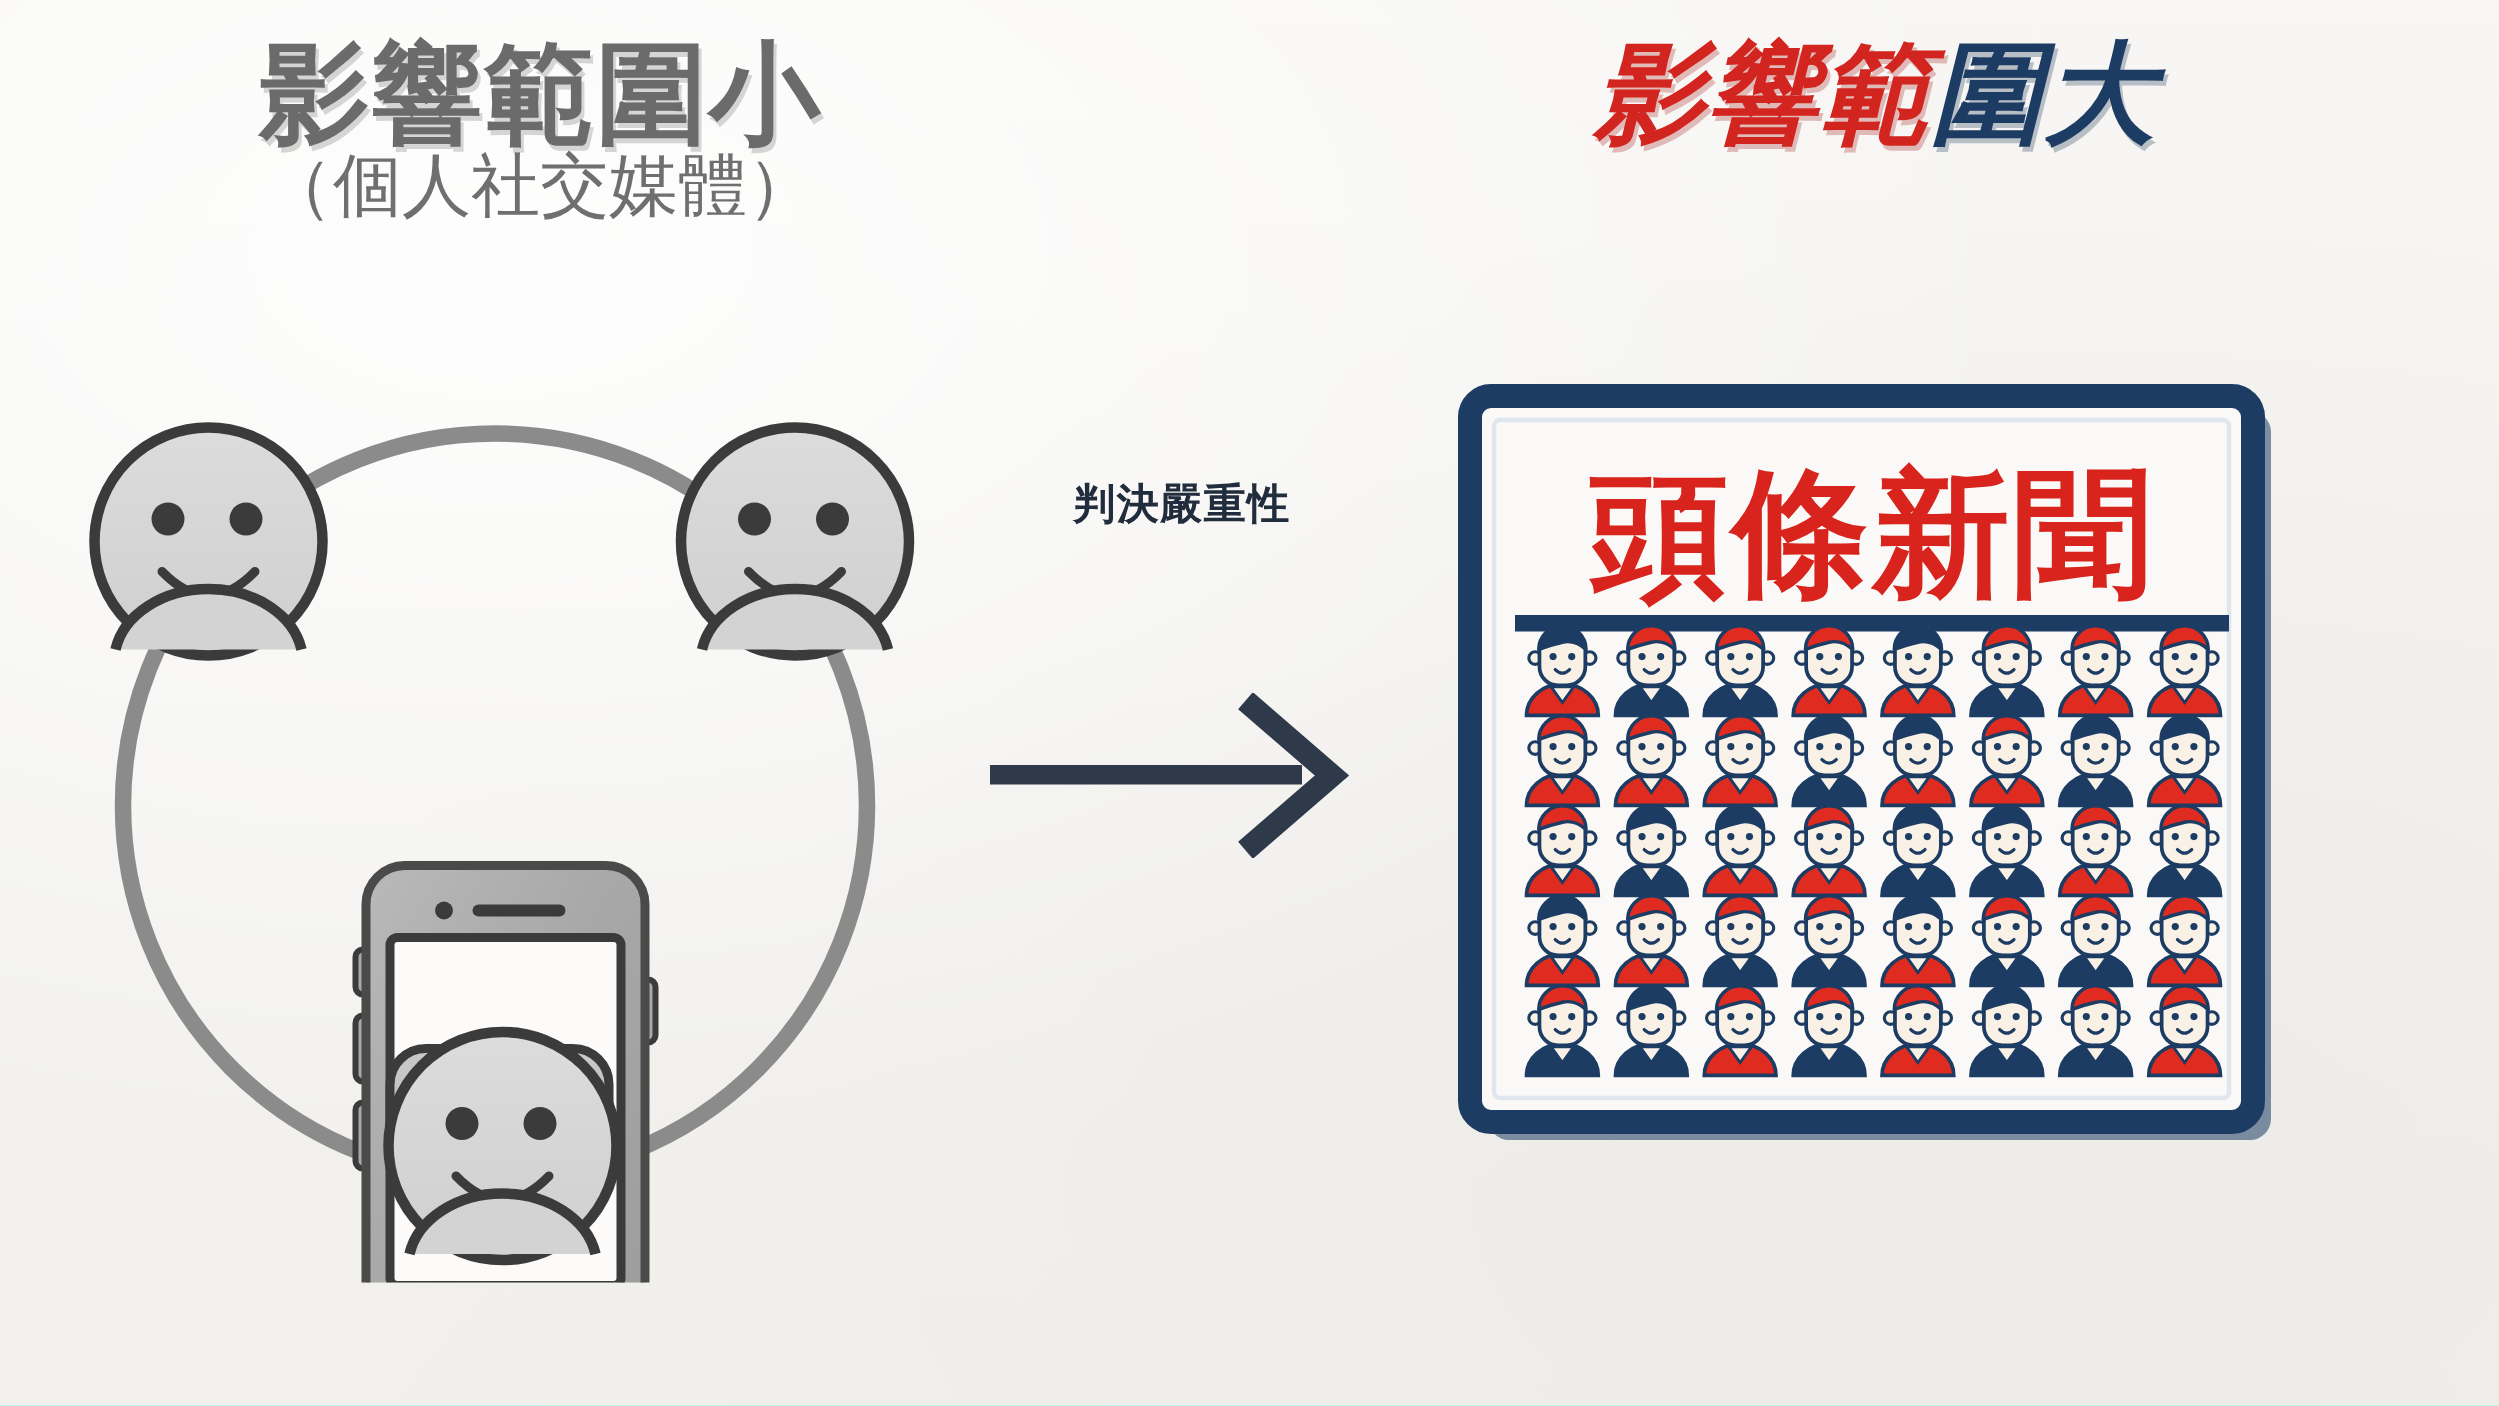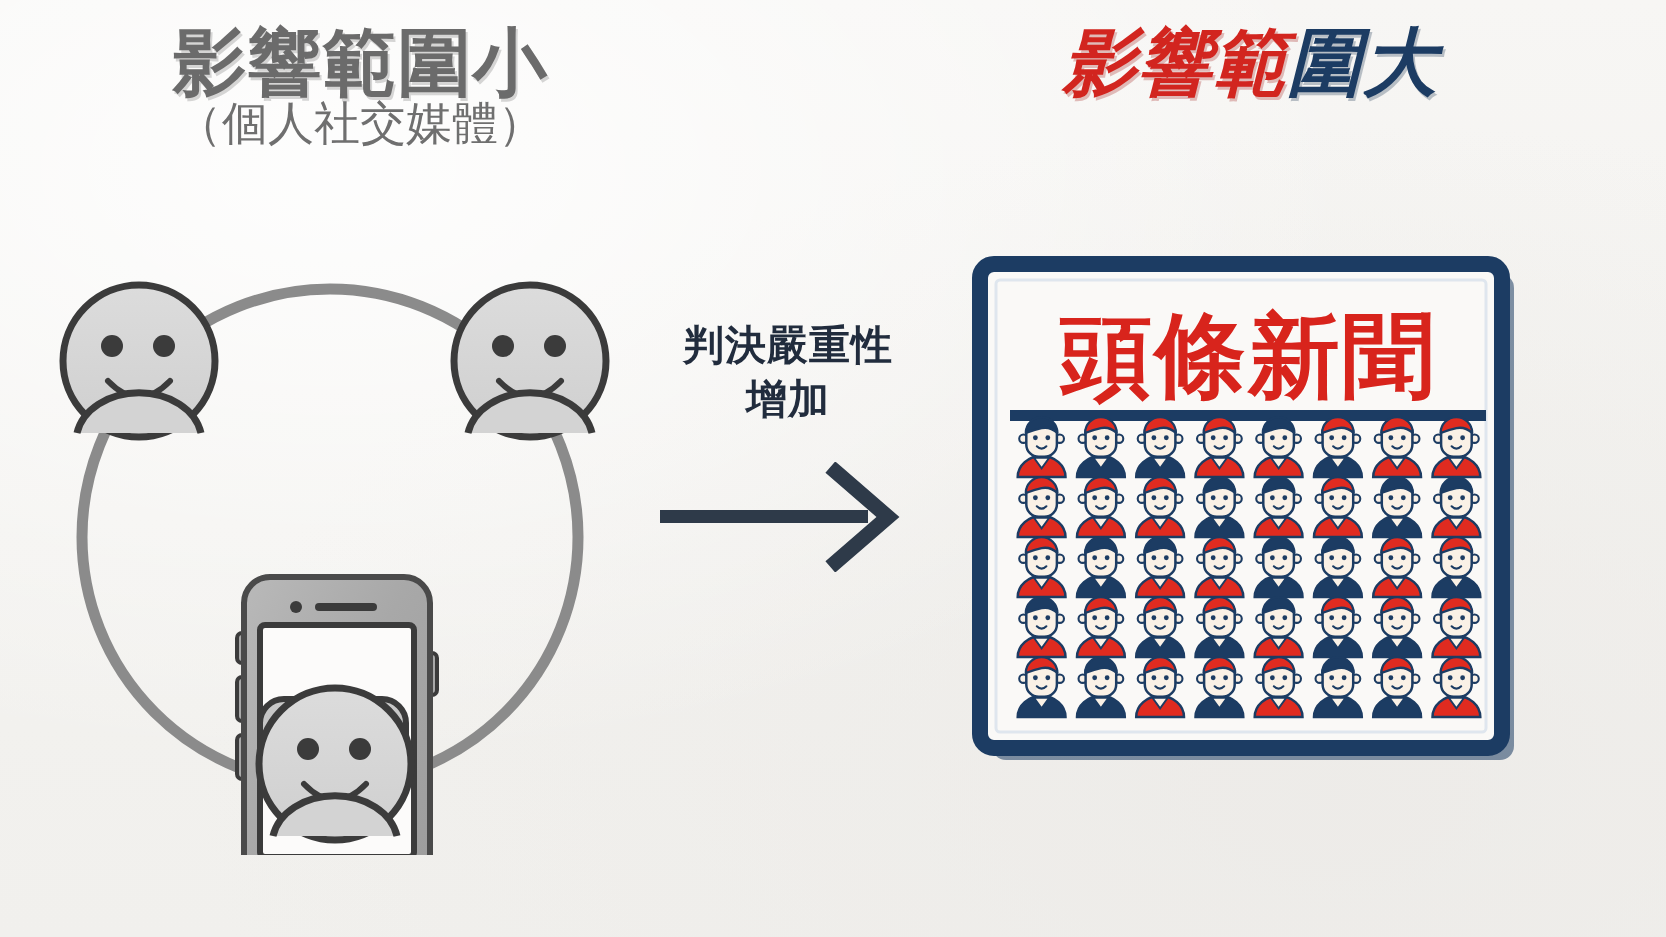--- a/index.html
+++ b/index.html
@@ -79,21 +79,21 @@
   #left-diagram svg { display: block; }
 
   
   #center-label {
     position: absolute;
     left: 648px;
     top: 318px;
     width: 280px;
     text-align: center;
     color: #212c3d;
-    font-size: 41px;
+    font-size: 28px;
     font-weight: 700;
     line-height: 1.32;
     letter-spacing: 1px;
   }
   #center-label .label-line { white-space: nowrap; }
 
   #center-arrow {
     position: absolute;
     left: 648px;
     top: 462px;
@@ -211,21 +211,20 @@
         <circle cx="256" cy="534" r="11" fill="#3b3b3b"></circle>
         <circle cx="308" cy="534" r="11" fill="#3b3b3b"></circle>
         <path d="M252 569 q31 32 62 0" fill="none" stroke="#3b3b3b" stroke-width="6" stroke-linecap="round"></path>
         <path d="M221 621 a63 49 0 0 1 124 0" fill="#d3d3d3" stroke="#3b3b3b" stroke-width="7"></path>
       </g>
     </svg>
   </div>
 
   <div id="center-label">
     <div class="label-line">判決嚴重性</div>
-    <div class="label-line">增加</div>
   </div>
 
   <div id="center-arrow">
     <svg width="260" height="110" viewBox="0 0 260 110" xmlns="http://www.w3.org/2000/svg">
 
       <rect x="12" y="48" width="208" height="13" fill="#2e3a49"></rect>
 
       <path d="M188 10 L240 55 L188 100" fill="none" stroke="#2e3a49" stroke-width="15" stroke-linecap="square" stroke-linejoin="miter"></path>
     </svg>
   </div>

